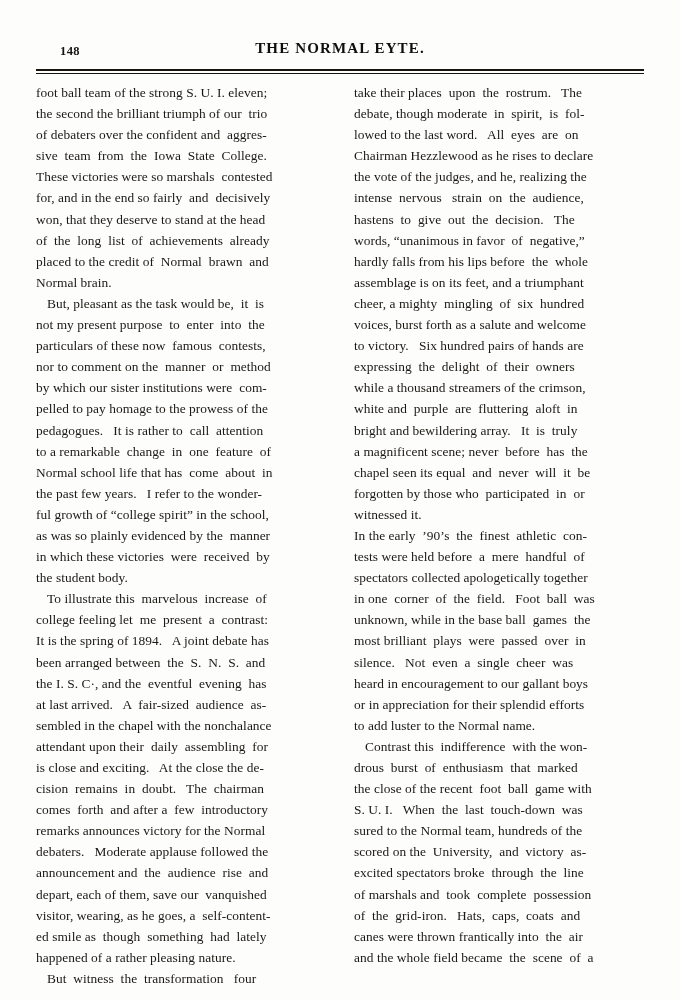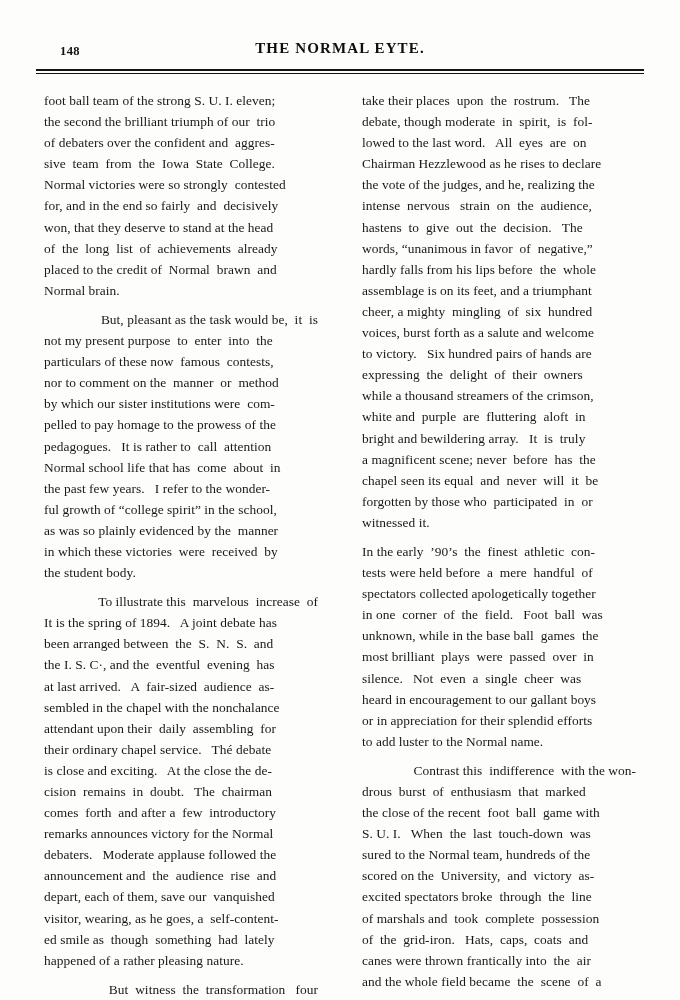--- a/index.html
+++ b/index.html
@@ -83,33 +83,32 @@
     top: 82px;
     width: 608px;
     display: flex;
     gap: 28px;
   }
   .col {
     width: 290px;
   }
 
   .para {
-    margin: 8px;
+    margin: 0;
   }
   .line {
     display: block;
     font-size: 13.4px;
     line-height: 21.1px;
     white-space: pre;
     color: #1b1813;
     letter-spacing: 0.05px;
   }
   .line.indent {
     padding-left: 11px;
-    text-align: right;
   }
   
 </style>
 </head>
 <body style="background: rgb(253, 253, 251);">
 
 <div class="page" style="background: rgb(253, 253, 251);">
 
   <div class="running-head">
     <span class="folio">148</span>
@@ -122,51 +121,52 @@
     <div class="rule-thin"></div>
   </div>
 
   <div class="columns">
     <div class="col" id="col-left">
         <p class="para">
           <span class="line">foot ball team of the strong S. U. I. eleven;</span>
           <span class="line">the second the brilliant triumph of our  trio</span>
           <span class="line">of debaters over the confident and  aggres-</span>
           <span class="line">sive  team  from  the  Iowa  State  College.</span>
-          <span class="line">Normal victories were so strongly  contested</span>
+          <span class="line">These victories were so marshals  contested</span>
           <span class="line">for, and in the end so fairly  and  decisively</span>
           <span class="line">won, that they deserve to stand at the head</span>
           <span class="line">of  the  long  list  of  achievements  already</span>
           <span class="line">placed to the credit of  Normal  brawn  and</span>
           <span class="line">Normal brain.</span>
         </p>
         <p class="para">
           <span class="line indent">But, pleasant as the task would be,  it  is</span>
           <span class="line">not my present purpose  to  enter  into  the</span>
           <span class="line">particulars of these now  famous  contests,</span>
           <span class="line">nor to comment on the  manner  or  method</span>
           <span class="line">by which our sister institutions were  com-</span>
           <span class="line">pelled to pay homage to the prowess of the</span>
           <span class="line">pedagogues.   It is rather to  call  attention</span>
+          <span class="line">to a remarkable  change  in  one  feature  of</span>
           <span class="line">Normal school life that has  come  about  in</span>
           <span class="line">the past few years.   I refer to the wonder-</span>
           <span class="line">ful growth of “college spirit” in the school,</span>
           <span class="line">as was so plainly evidenced by the  manner</span>
           <span class="line">in which these victories  were  received  by</span>
           <span class="line">the student body.</span>
         </p>
         <p class="para">
           <span class="line indent">To illustrate this  marvelous  increase  of</span>
+          <span class="line">college feeling let  me  present  a  contrast:</span>
           <span class="line">It is the spring of 1894.   A joint debate has</span>
           <span class="line">been arranged between  the  S.  N.  S.  and</span>
           <span class="line">the I. S. C·, and the  eventful  evening  has</span>
           <span class="line">at last arrived.   A  fair-sized  audience  as-</span>
           <span class="line">sembled in the chapel with the nonchalance</span>
           <span class="line">attendant upon their  daily  assembling  for</span>
-          <span class="line">their ordinary chapel service.   Thé debate</span>
           <span class="line">is close and exciting.   At the close the de-</span>
           <span class="line">cision  remains  in  doubt.   The  chairman</span>
           <span class="line">comes  forth  and after a  few  introductory</span>
           <span class="line">remarks announces victory for the Normal</span>
           <span class="line">debaters.   Moderate applause followed the</span>
           <span class="line">announcement and  the  audience  rise  and</span>
           <span class="line">depart, each of them, save our  vanquished</span>
           <span class="line">visitor, wearing, as he goes, a  self-content-</span>
           <span class="line">ed smile as  though  something  had  lately</span>
           <span class="line">happened of a rather pleasing nature.</span>

